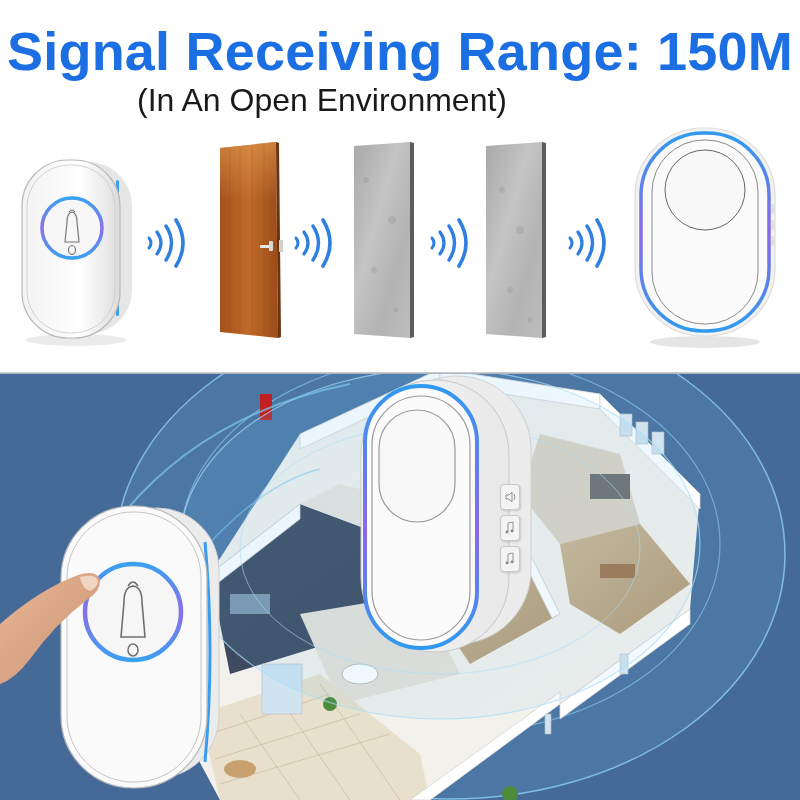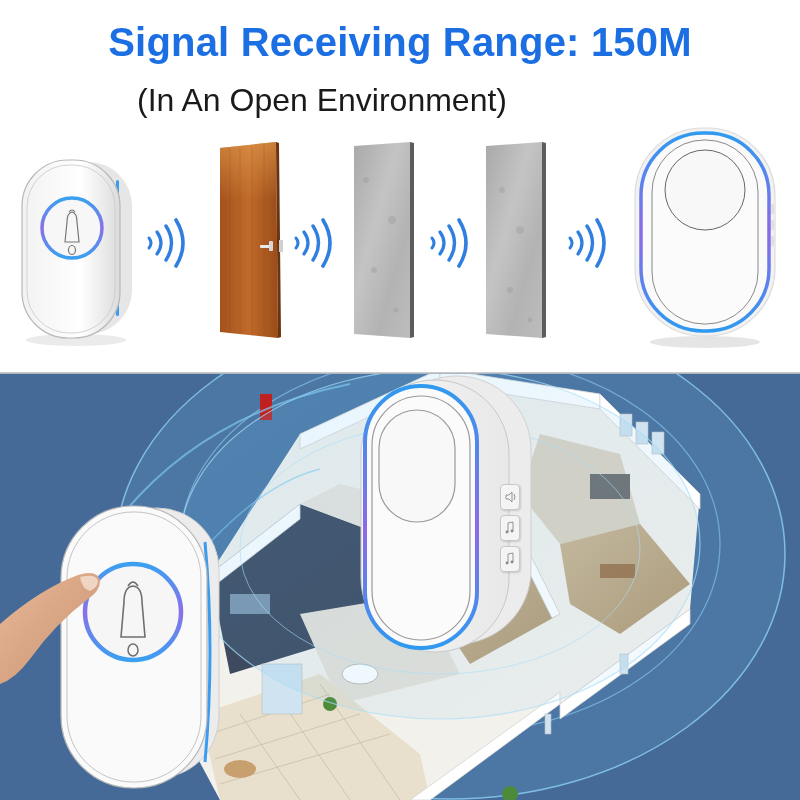--- a/index.html
+++ b/index.html
@@ -1,18 +1,18 @@
 <!DOCTYPE html>
 <html><head>
 <meta charset="utf-8">
 <style>
   html, body { margin:0; padding:0; }
   body { width:800px; height:800px; position:relative; overflow:hidden; background:#ffffff; font-family:"Liberation Sans", sans-serif; }
   .top { position:absolute; left:0; top:0; width:800px; height:374px; background:#ffffff; }
-  .title { position:absolute; left:0; top:20px; width:800px; text-align:center; color:#1b6fe3; font-weight:bold; font-size:40px; letter-spacing:0.2px; font-family:"Liberation Sans", sans-serif; }
+  .title { position:absolute; left:0; top:20px; width:800px; text-align:center; color:#1b6fe3; font-weight:bold; font-size:54px; letter-spacing:0.2px; font-family:"Liberation Sans", sans-serif; }
   .subtitle { position:absolute; left:0; top:82px; width:644px; text-align:center; color:#1a1a1a; font-size:32px; font-family:"Liberation Sans", sans-serif; }
   .abs { position:absolute; }
   .bottom { position:absolute; left:0; top:374px; width:800px; height:426px; background:#456a97; overflow:hidden; }
   .shadow-line { position:absolute; left:0; top:372px; width:800px; height:3px; background:linear-gradient(#d6d6d6,#8896a8); }
 </style>
 </head>
 <body>
 
 <div class="top">
   <div class="title">Signal Receiving Range: 150M</div>

